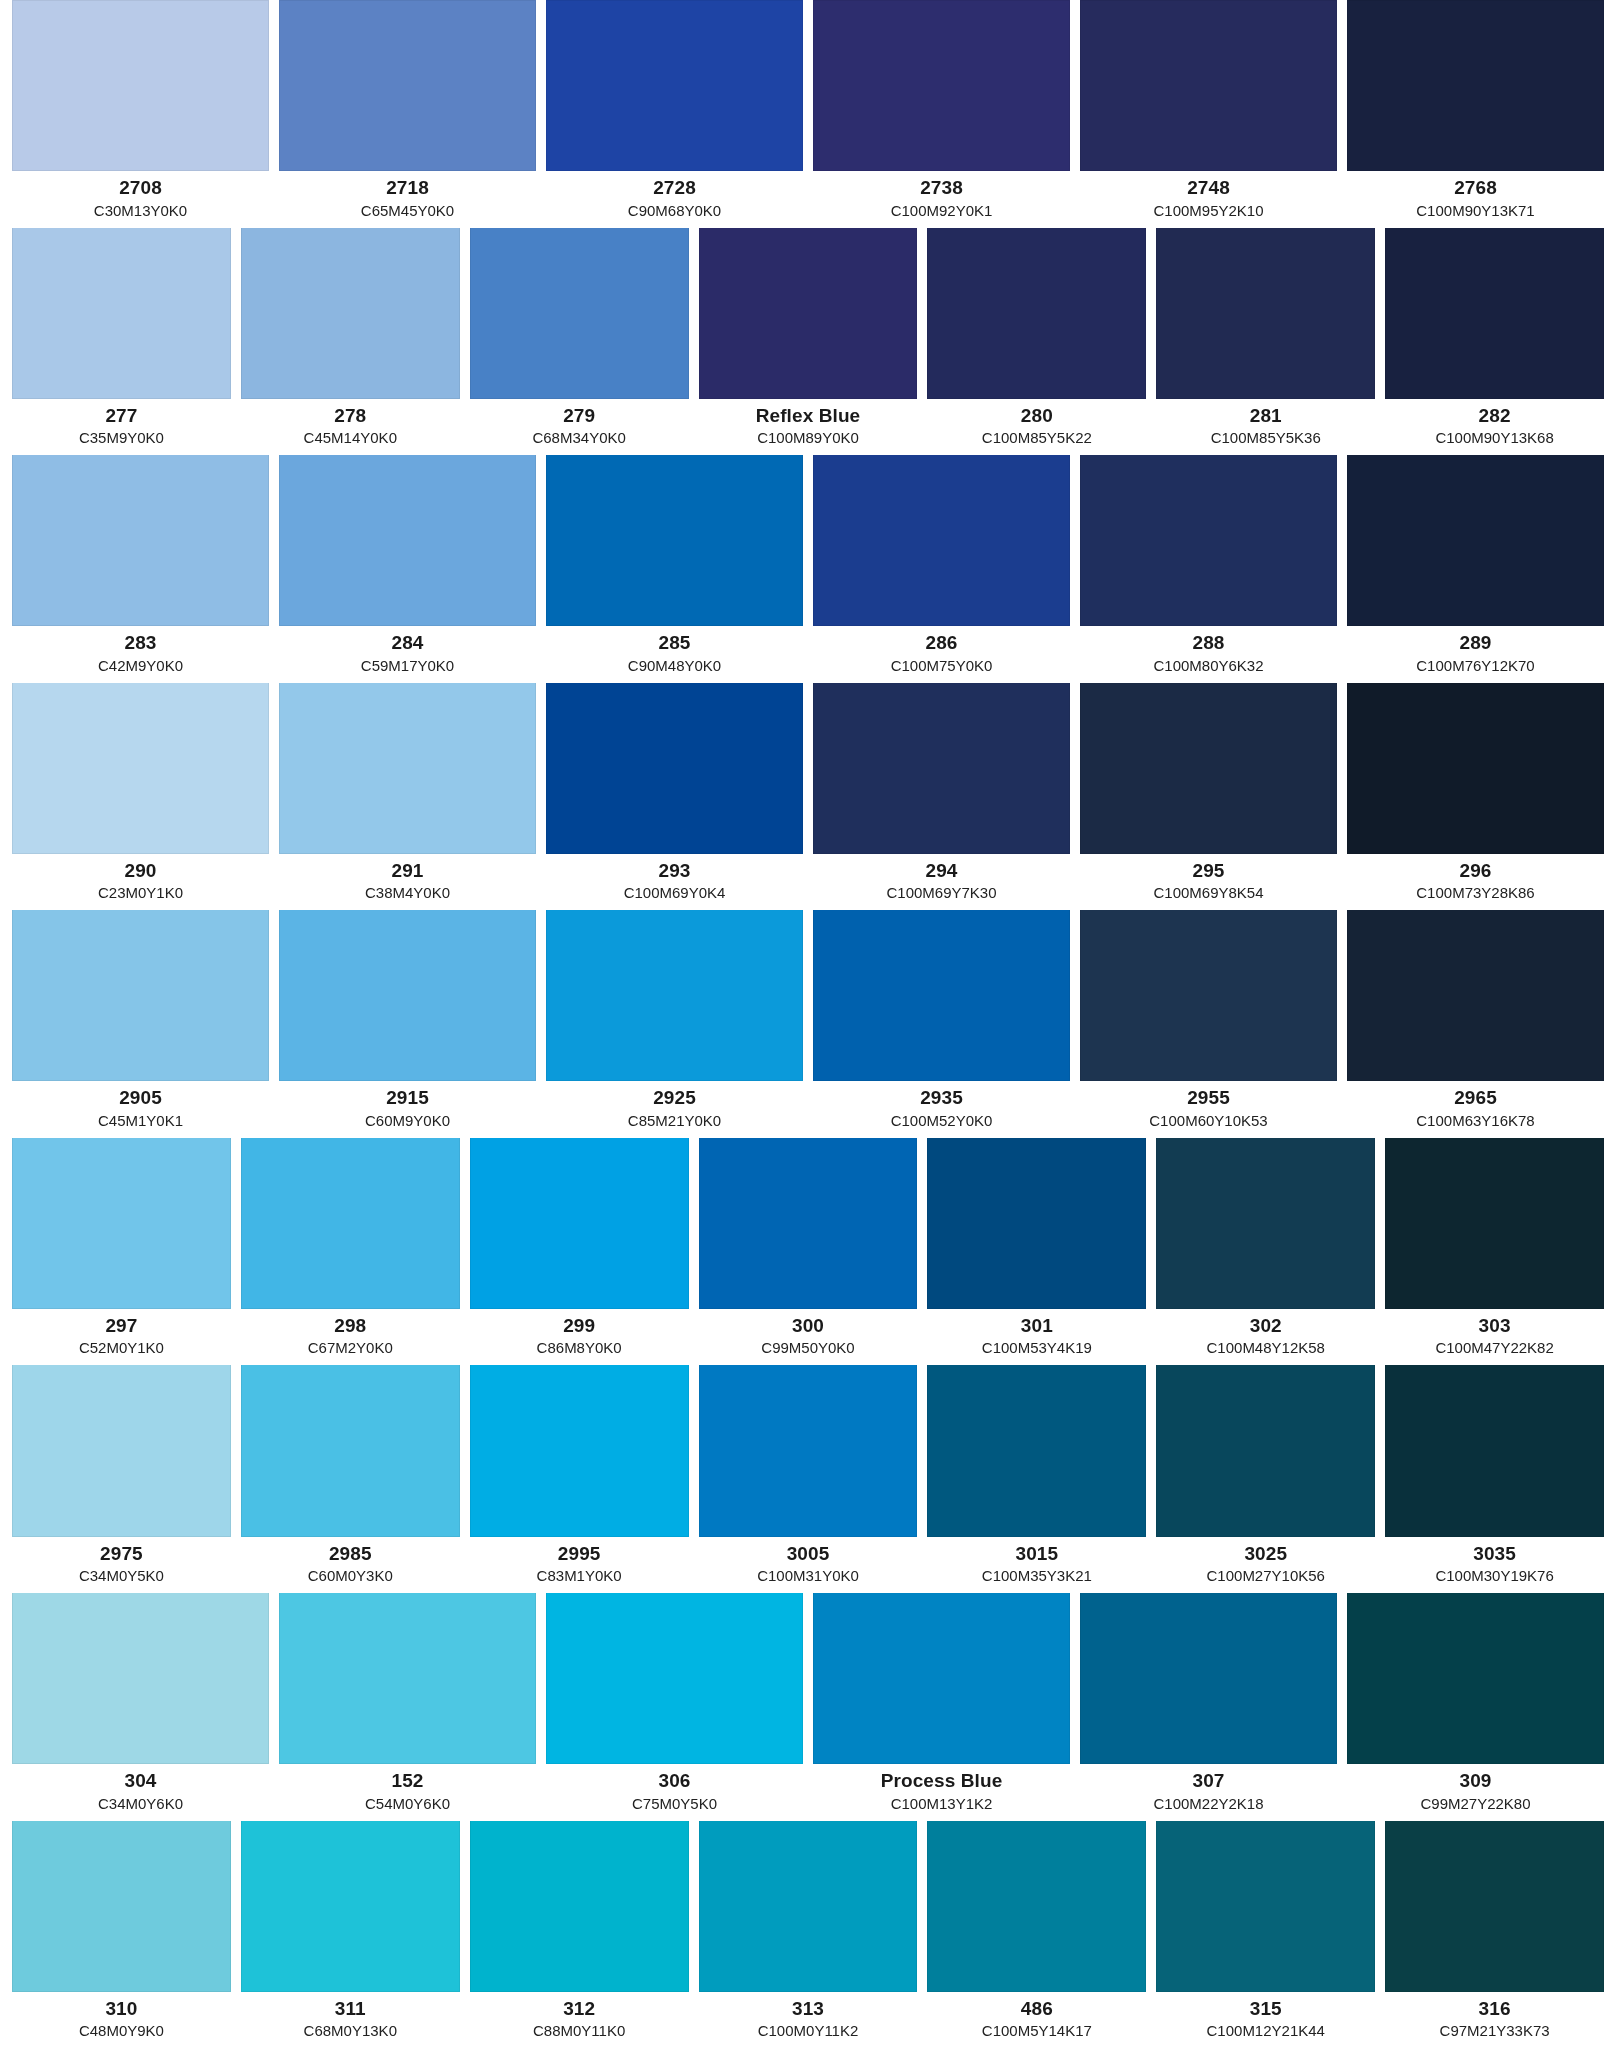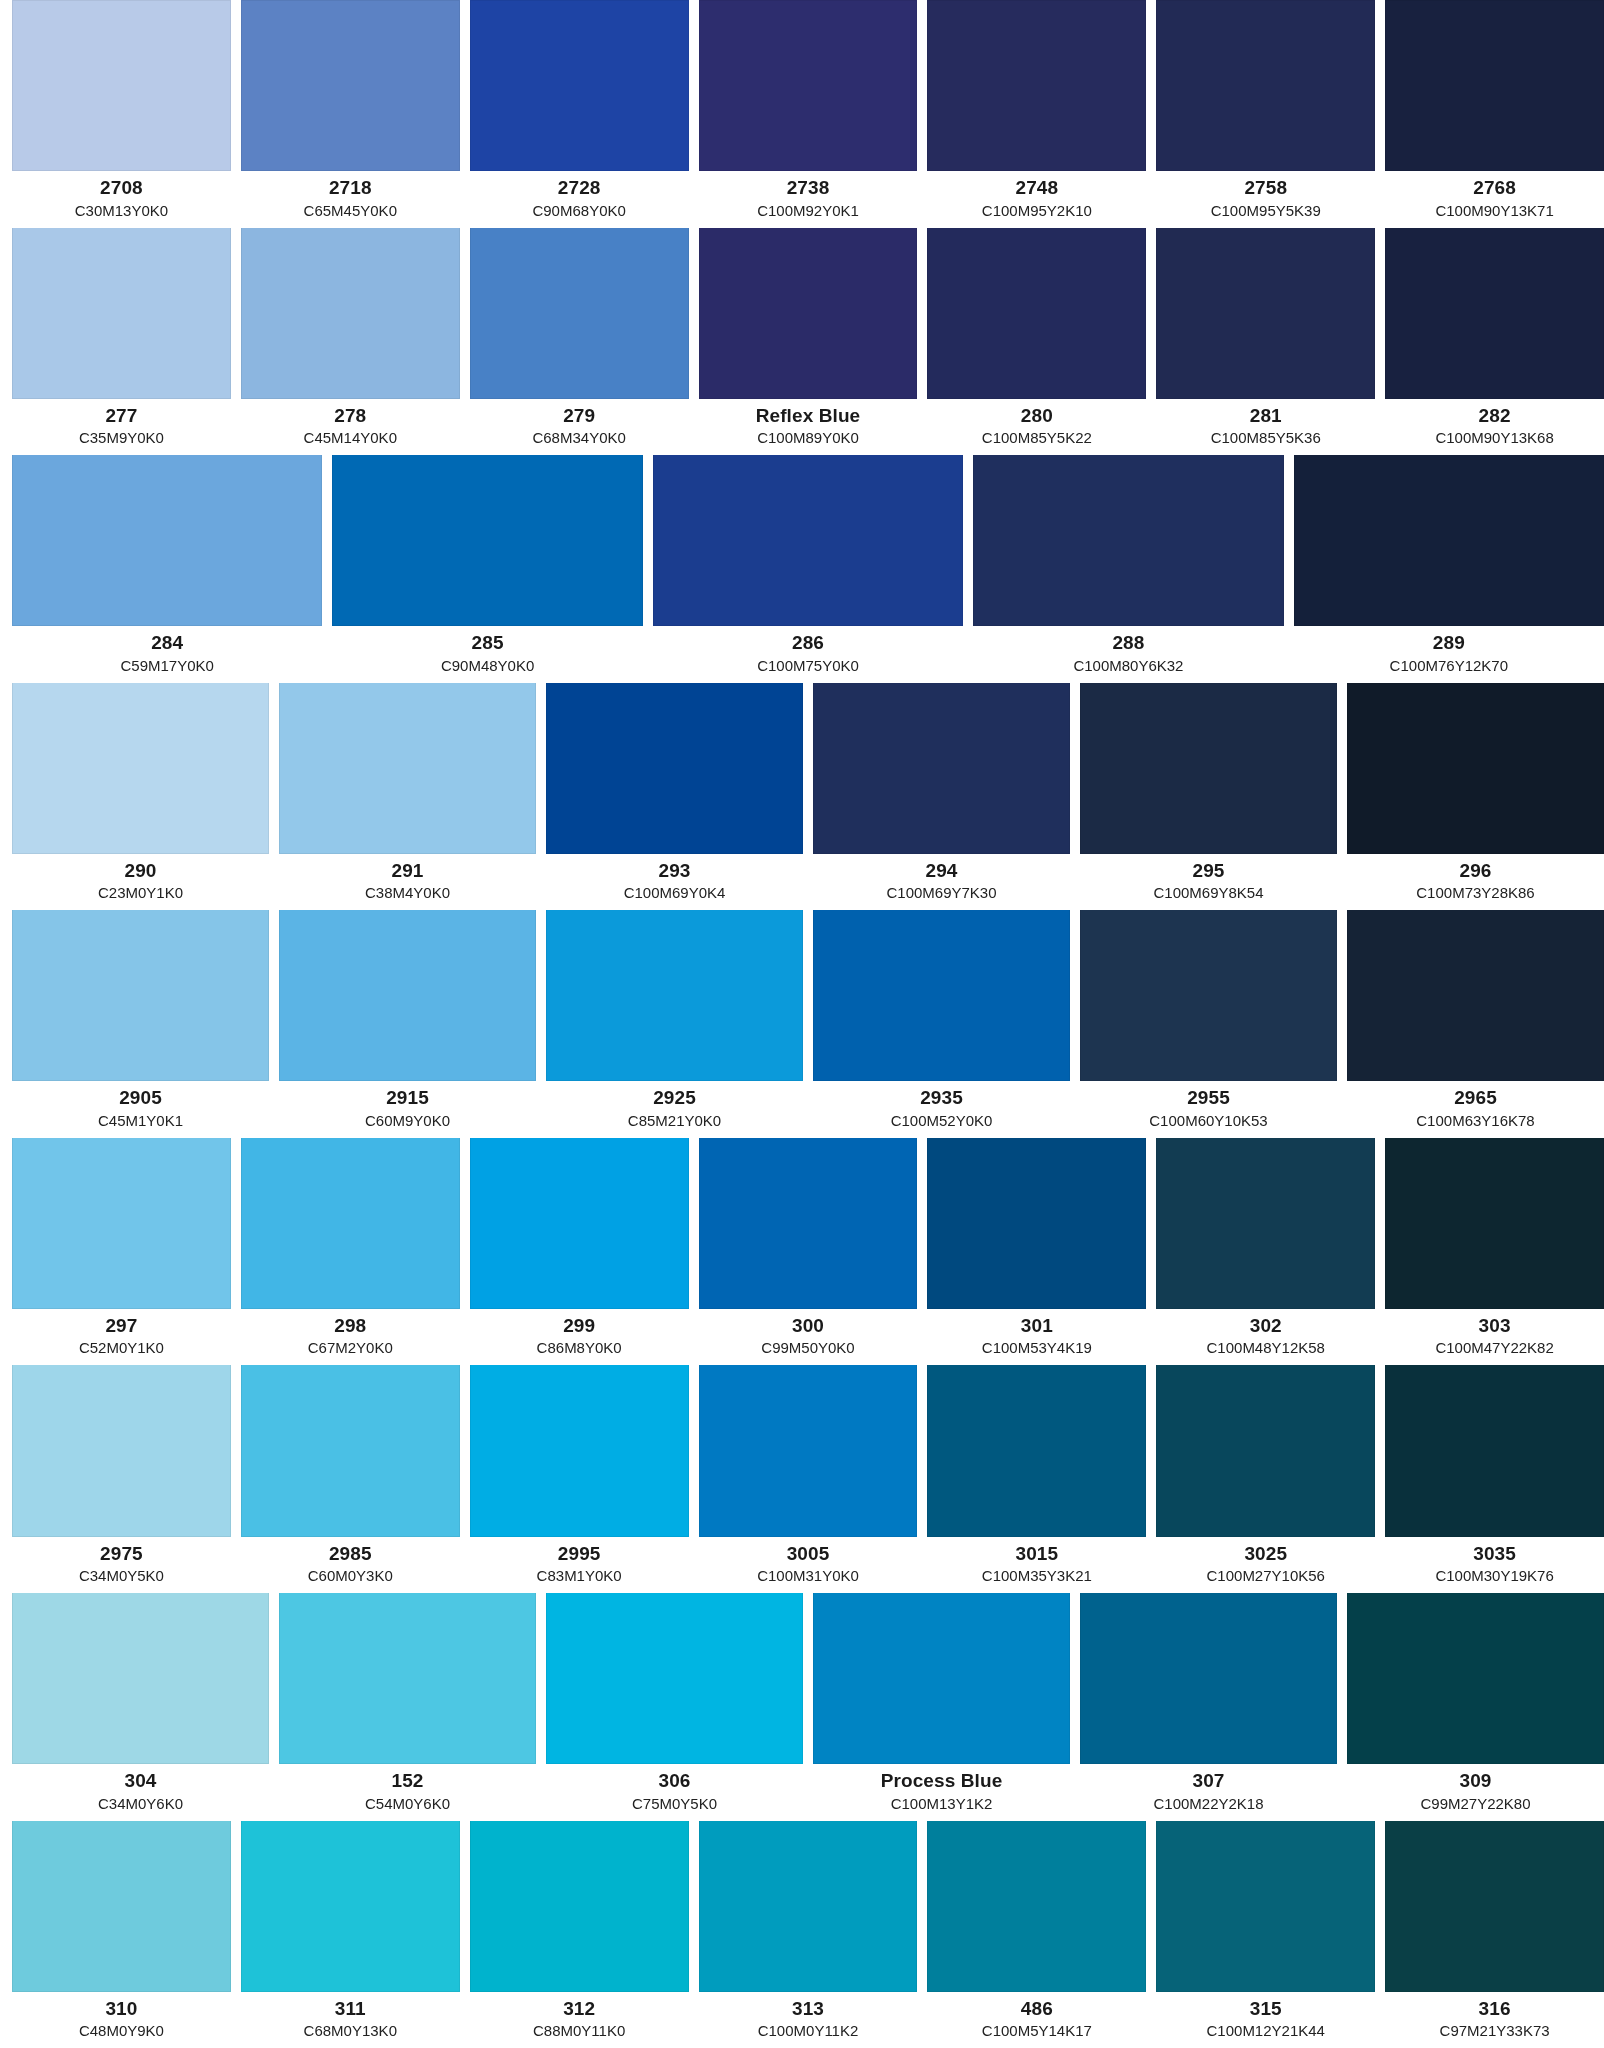--- a/index.html
+++ b/index.html
@@ -102,27 +102,20 @@
         </div>
       </div>
       <div class="swatch-cell">
         <div class="swatch-chip" style="background-color: rgb(38, 43, 93);"></div>
         <div class="swatch-labels">
           <div class="swatch-name">2748</div>
           <div class="swatch-cmyk">C100M95Y2K10</div>
         </div>
       </div>
       <div class="swatch-cell">
-        <div class="swatch-chip" style="background-color: rgb(34, 42, 85);"></div>
-        <div class="swatch-labels">
-          <div class="swatch-name">2758</div>
-          <div class="swatch-cmyk">C100M95Y5K39</div>
-        </div>
-      </div>
-      <div class="swatch-cell">
         <div class="swatch-chip" style="background-color: rgb(24, 33, 63);"></div>
         <div class="swatch-labels">
           <div class="swatch-name">2768</div>
           <div class="swatch-cmyk">C100M90Y13K71</div>
         </div>
       </div>
     </div>
     <div class="swatch-row">
       <div class="swatch-cell">
         <div class="swatch-chip" style="background-color: rgb(169, 200, 232);"></div>
@@ -168,20 +161,27 @@
       </div>
       <div class="swatch-cell">
         <div class="swatch-chip" style="background-color: rgb(24, 33, 64);"></div>
         <div class="swatch-labels">
           <div class="swatch-name">282</div>
           <div class="swatch-cmyk">C100M90Y13K68</div>
         </div>
       </div>
     </div>
     <div class="swatch-row">
+      <div class="swatch-cell">
+        <div class="swatch-chip" style="background-color: rgb(143, 189, 229);"></div>
+        <div class="swatch-labels">
+          <div class="swatch-name">283</div>
+          <div class="swatch-cmyk">C42M9Y0K0</div>
+        </div>
+      </div>
       <div class="swatch-cell">
         <div class="swatch-chip" style="background-color: rgb(107, 167, 221);"></div>
         <div class="swatch-labels">
           <div class="swatch-name">284</div>
           <div class="swatch-cmyk">C59M17Y0K0</div>
         </div>
       </div>
       <div class="swatch-cell">
         <div class="swatch-chip" style="background-color: rgb(0, 105, 180);"></div>
         <div class="swatch-labels">

